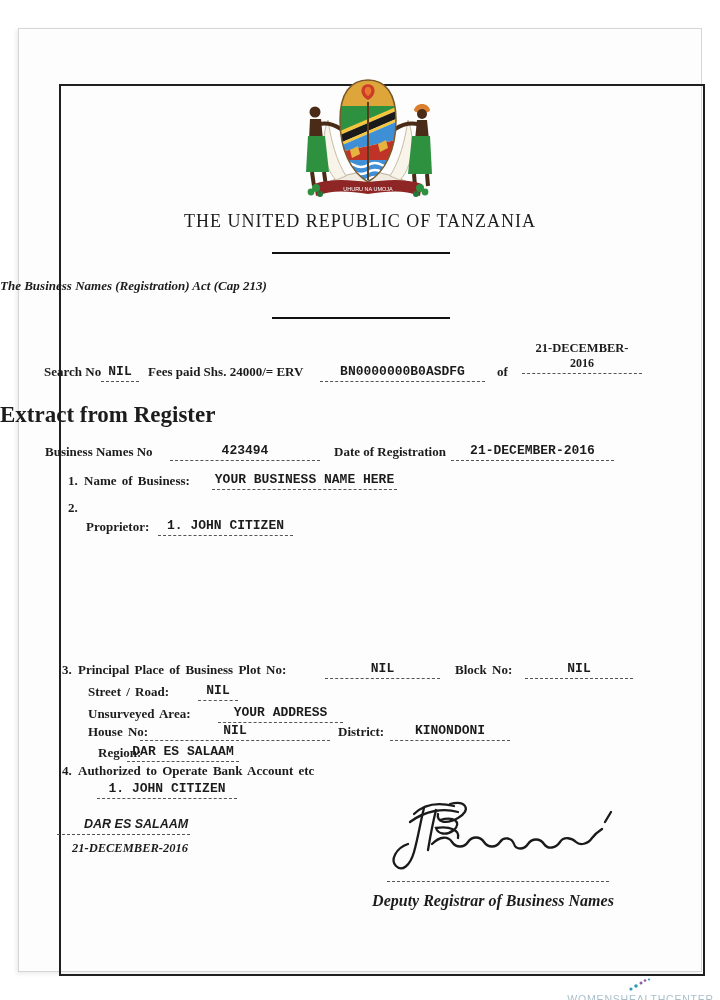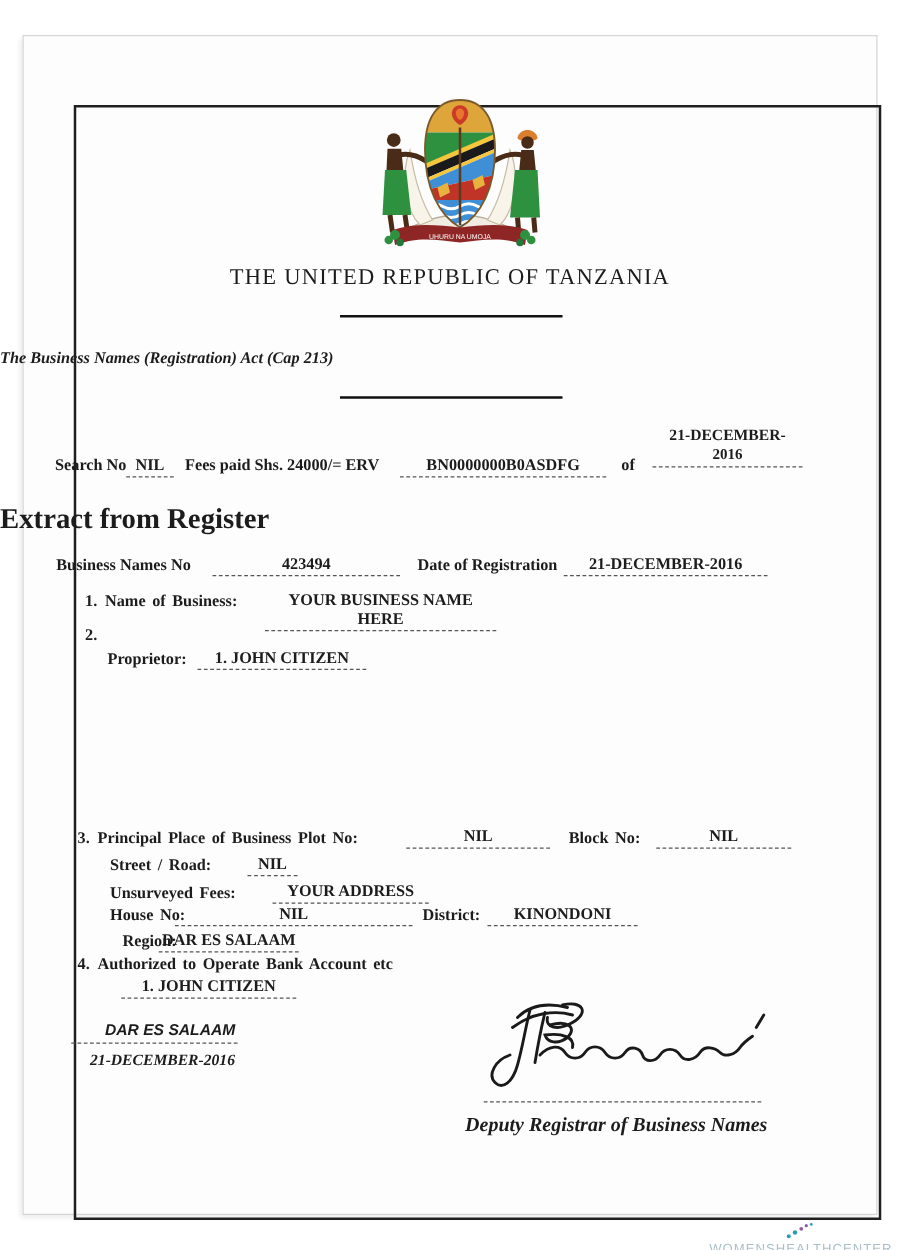--- a/index.html
+++ b/index.html
@@ -27,21 +27,21 @@
   .rule { left:272px; width:178px; height:2px; background:#111; }
   .act-title {
     left:0; top:278px; width:720px; text-align:left;
     font-size:13px; font-weight:bold; font-style:italic;
   }
   .heading {
     left:0; top:402px; width:608px; text-align:left;
     font-size:23px; font-weight:bold;
   }
   .fill {
-    font-family:Liberation Serif, serif; font-weight:bold; font-size:13px;
+    font-family:Liberation Mono, monospace; font-weight:bold; font-size:13px;
     text-align:center; border-bottom:1px dashed #555; padding-bottom:2px; line-height:15px;
   }
   .ital-sans { font-family:"Liberation Sans", sans-serif; font-weight:bold; font-style:italic; font-size:12.5px; }
   .ital-serif { font-weight:bold; font-style:italic; font-size:12.5px; }
   .dotline { border-bottom:1px dashed #555; height:1px; }
   .registrar { font-size:16px; font-weight:bold; font-style:italic; text-align:center; }
   .wm {
     position:absolute; top:977px; right:6px; display:flex; align-items:center;
     font-family:"Liberation Sans", sans-serif;
     flex-direction:column;
@@ -152,21 +152,21 @@
 
   <div class="abs serif-b" style="left:62px; top:662px;">3.</div>
   <div class="abs serif-b ws2" style="left:78px; top:662px;">Principal Place of Business Plot No:</div>
   <div class="abs fill" style="left:325px; top:661px; width:115px;">NIL</div>
   <div class="abs serif-b ws2" style="left:455px; top:662px;">Block No:</div>
   <div class="abs fill" style="left:525px; top:661px; width:108px;">NIL</div>
 
   <div class="abs serif-b ws2" style="left:88px; top:684px;">Street / Road:</div>
   <div class="abs fill" style="left:198px; top:683px; width:40px;">NIL</div>
 
-  <div class="abs serif-b ws2" style="left:88px; top:706px;">Unsurveyed Fees:</div>
+  <div class="abs serif-b ws2" style="left:88px; top:706px;">Unsurveyed Area:</div>
   <div class="abs fill" style="left:218px; top:705px; width:125px;">YOUR ADDRESS</div>
 
   <div class="abs serif-b ws2" style="left:88px; top:724px;">House No:</div>
   <div class="abs fill" style="left:140px; top:723px; width:190px;">NIL</div>
   <div class="abs serif-b" style="left:338px; top:724px;">District:</div>
   <div class="abs fill" style="left:390px; top:723px; width:120px;">KINONDONI</div>
 
   <div class="abs serif-b" style="left:98px; top:745px;">Region:</div>
   <div class="abs fill" style="left:127px; top:744px; width:112px;">DAR ES SALAAM</div>
 

